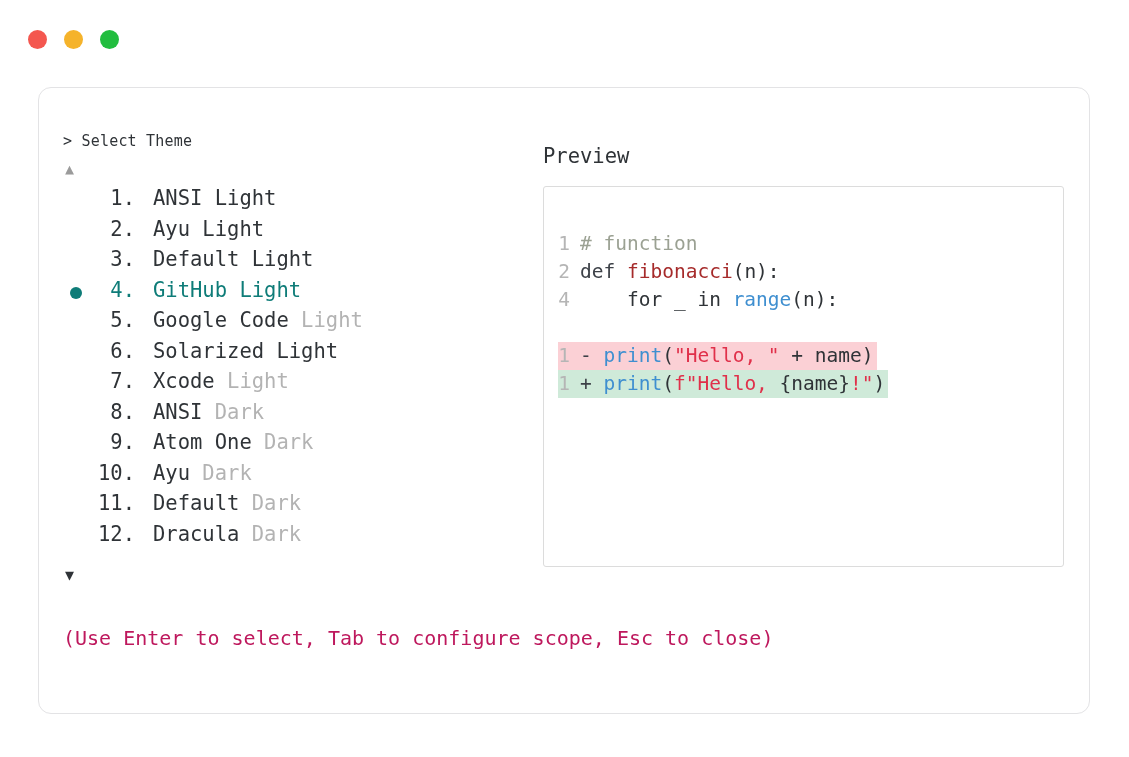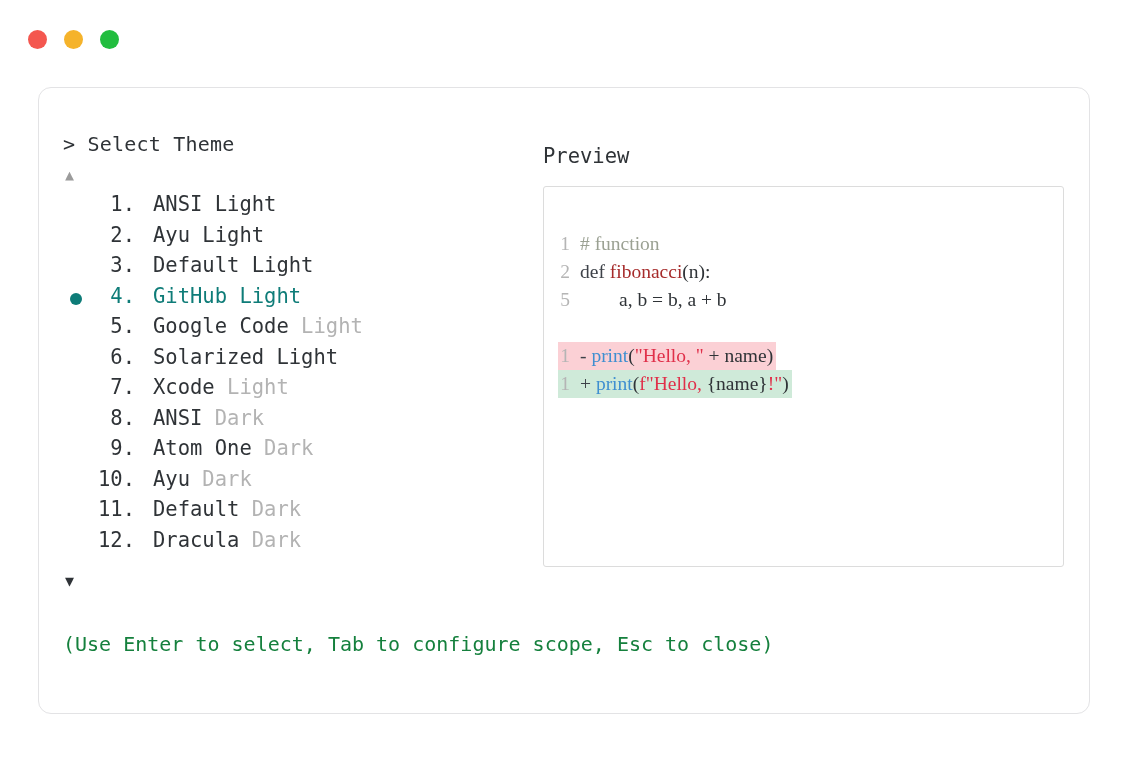--- a/index.html
+++ b/index.html
@@ -45,21 +45,21 @@
   }
 
   
   #theme-picker {
     position: absolute;
     left: 24px;
     top: 44px;
     width: 470px;
   }
   #picker-title {
-    font-size: 20px;
+    font-size: 15px;
     letter-spacing: 0.2px;
     color: #2f3337;
     white-space: pre;
   }
   #scroll-up-arrow {
     font-size: 15px;
     line-height: 1;
     color: #9b9b9b;
     margin-top: 12px;
     margin-left: 2px;
@@ -110,21 +110,21 @@
     font-size: 15px;
     line-height: 1;
     color: #2f3337;
     margin-top: 11px;
     margin-left: 2px;
     height: 18px;
   }
   #hint-line {
     margin-top: 40px;
     font-size: 20px;
-    color: #15803d;
+    color: #be185d;
     white-space: pre;
   }
 
   
   #preview-pane {
     position: absolute;
     left: 504px;
     top: 56px;
     width: 525px;
   }
@@ -146,21 +146,20 @@
   #code-block {
     padding: 43px 0 0 14px;
     font-size: 19.5px;
     line-height: 28px;
   }
   .code-line {
     white-space: pre;
     display: block;
     width: fit-content;
     padding-right: 3px;
-    font-family: Liberation Serif, serif;
   }
   .ln {
     color: #b5b5b5;
     display: inline-block;
     width: 12px;
     text-align: right;
   }
   .ln-gap { display: inline-block; width: 10px; }
   .code-spacer { height: 28px; }
 
@@ -209,21 +208,21 @@
       <div id="scroll-down-arrow">▼</div>
       <div id="hint-line">(Use Enter to select, Tab to configure scope, Esc to close)</div>
     </div>
 
     <div id="preview-pane">
       <div id="preview-title">Preview</div>
       <div id="preview-box">
         <div id="code-block">
             <div class="code-line"><span class="ln">1</span><span class="ln-gap"></span><span class="tok-comment"># function</span></div>
             <div class="code-line"><span class="ln">2</span><span class="ln-gap"></span><span class="tok-keyword">def </span><span class="tok-func">fibonacci</span><span class="tok-plain">(n):</span></div>
-            <div class="code-line"><span class="ln">5</span><span class="ln-gap"></span><span class="tok-plain">        a, b = b, a + b</span></div>
+            <div class="code-line"><span class="ln">4</span><span class="ln-gap"></span><span class="tok-plain">    for _ in </span><span class="tok-builtin">range</span><span class="tok-plain">(n):</span></div>
             <div class="code-spacer"></div>
             <div class="code-line diff-del"><span class="ln">1</span><span class="ln-gap"></span><span class="tok-diffmark">- </span><span class="tok-builtin">print</span><span class="tok-plain">(</span><span class="tok-string">"Hello, "</span><span class="tok-plain"> + name)</span></div>
             <div class="code-line diff-add"><span class="ln">1</span><span class="ln-gap"></span><span class="tok-diffmark">+ </span><span class="tok-builtin">print</span><span class="tok-plain">(</span><span class="tok-string">f"Hello, </span><span class="tok-plain">{name}</span><span class="tok-string">!"</span><span class="tok-plain">)</span></div>
           </div>
       </div>
     </div>
 
   </div>
 </div>
 

